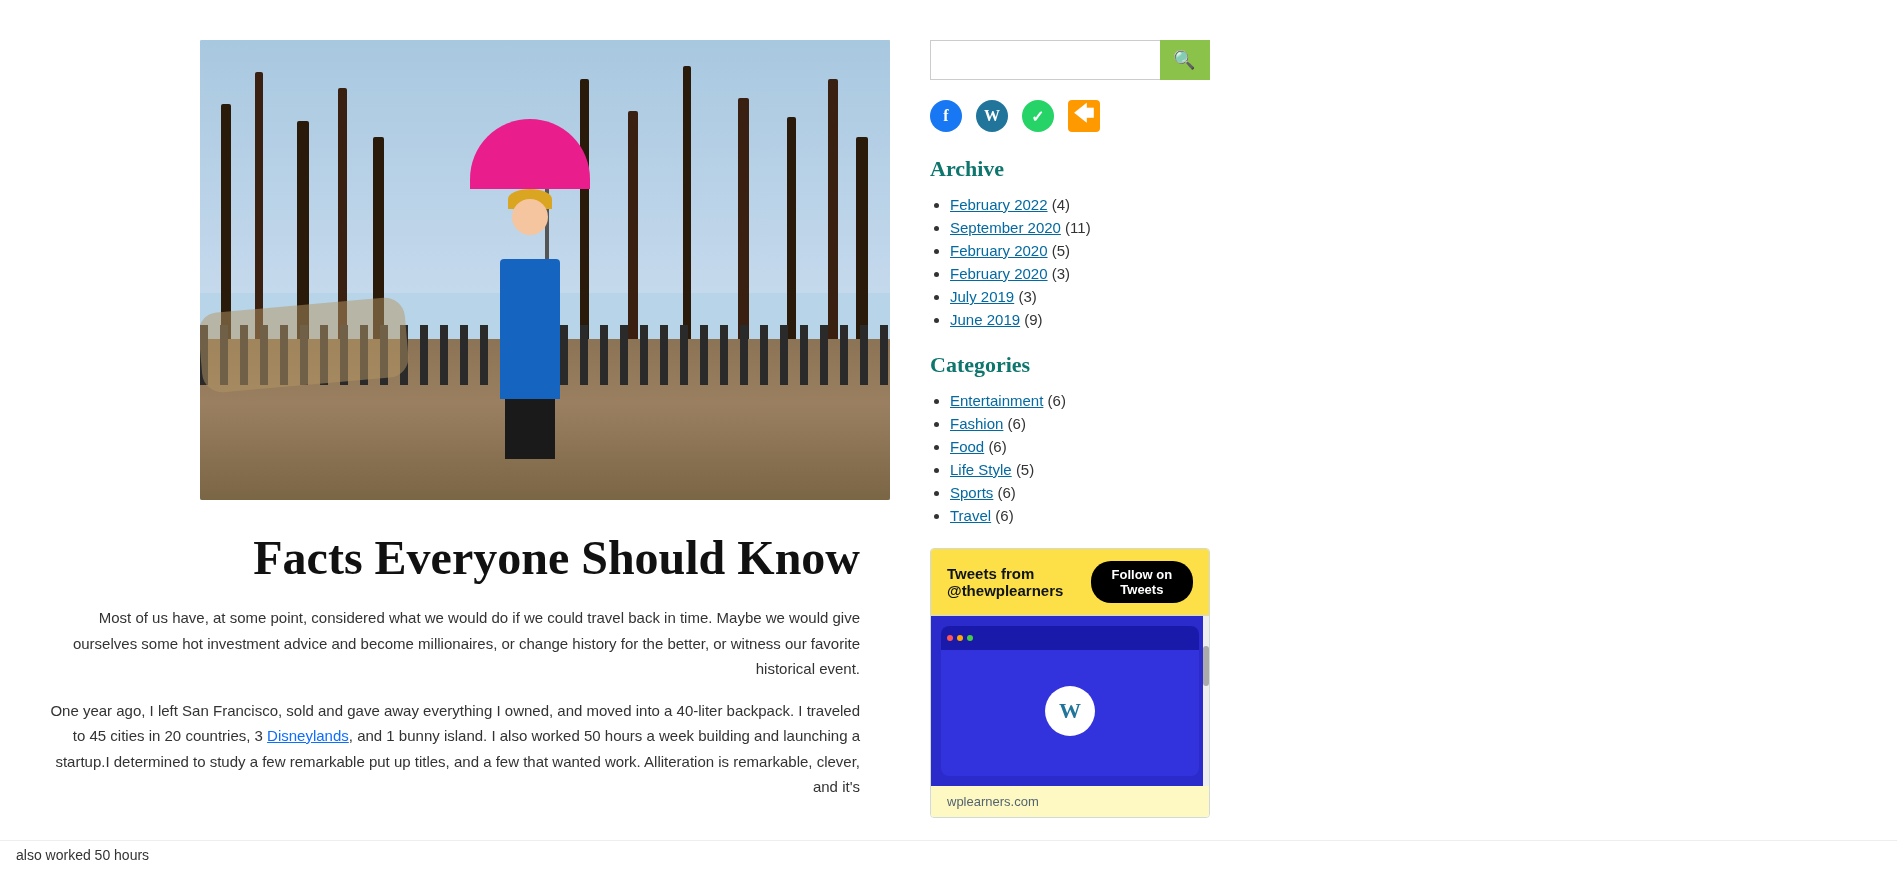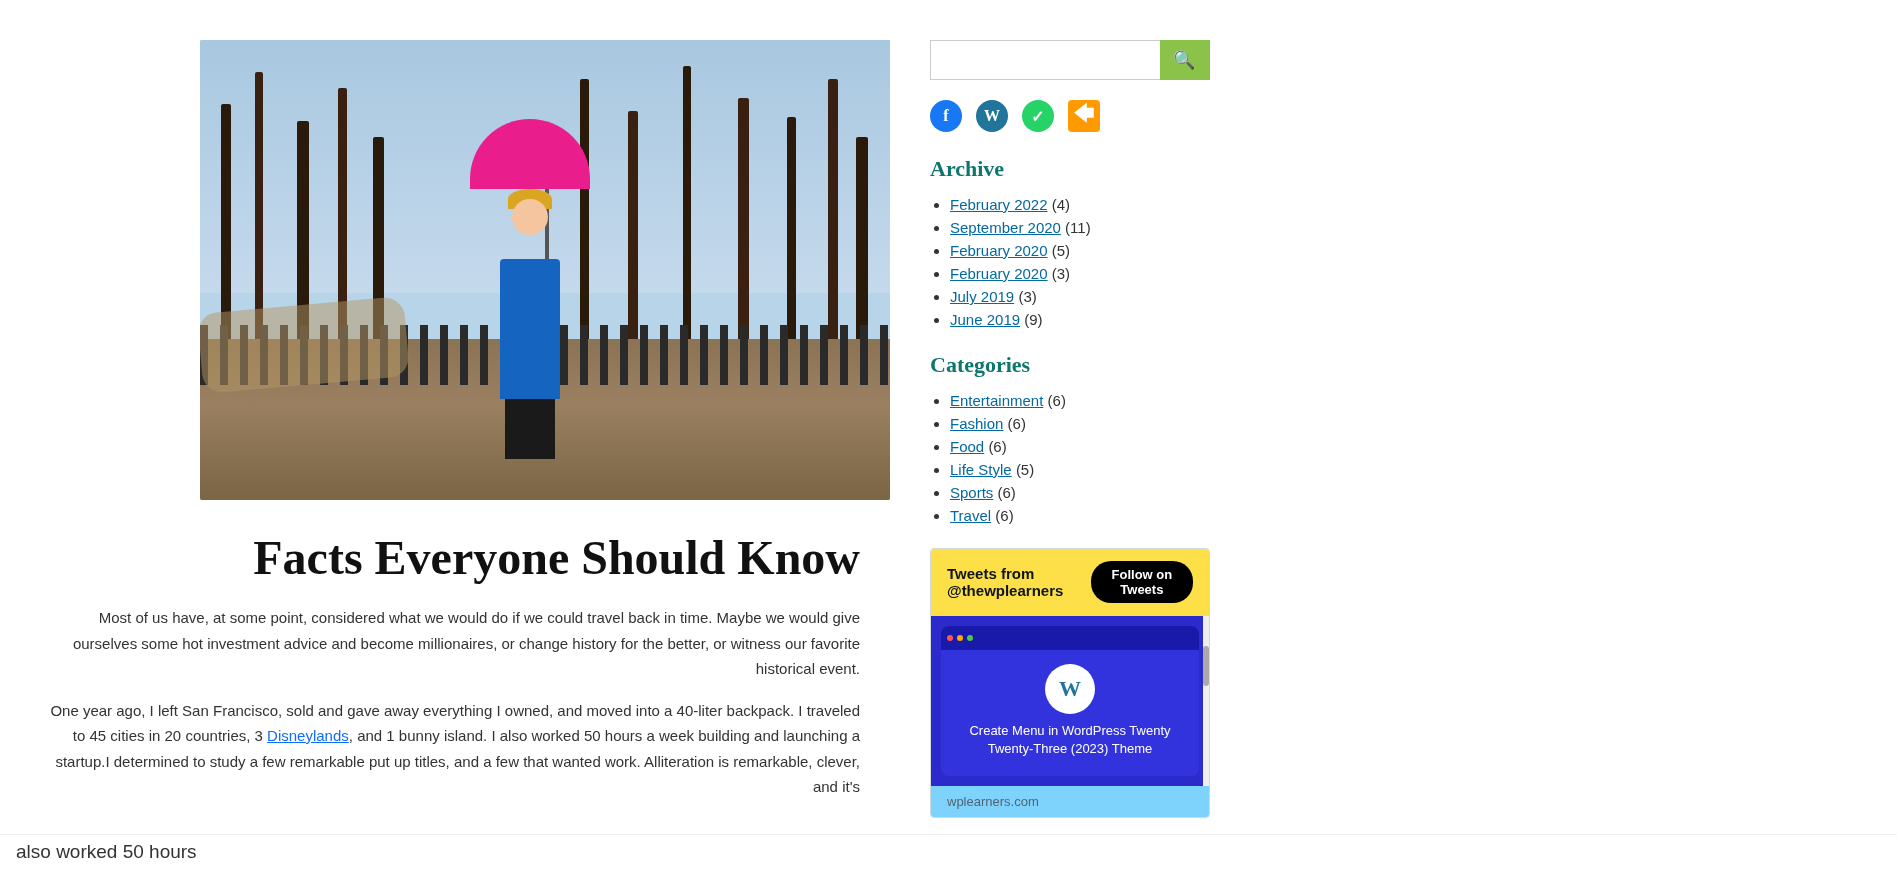--- a/index.html
+++ b/index.html
@@ -338,21 +338,21 @@
     .tweet-text {
       color: #fff;
       font-size: 13px;
       text-align: center;
       font-family: Arial, sans-serif;
       padding: 0 10px;
       line-height: 1.4;
     }
 
     .twitter-footer {
-      background: #7dd3fc;
+      background: #fef9c3;
       padding: 8px 16px;
       font-size: 13px;
       color: #536471;
       font-family: Arial, sans-serif;
     }
 
     .scrollbar-indicator {
       position: absolute;
       right: 0;
       top: 0;
@@ -372,21 +372,21 @@
 
     
     .bottom-bar {
       position: fixed;
       bottom: 0;
       left: 0;
       right: 4px;
       background: #fff;
       border-top: 1px solid #eee;
       padding: 6px 16px;
-      font-size: 19px;
+      font-size: 14px;
       color: #333;
       font-family: Arial, sans-serif;
     }
   </style>
 </head>
 <body>
 
 <div class="page-wrapper">
 
   <div class="main-content">
@@ -534,21 +534,20 @@
             <div class="twitter-content-inner">
 
               <div style="position:absolute;top:0;left:0;right:0;height:24px;background:#1a1aaa;display:flex;align-items:center;gap:4px;padding:0 6px;border-radius:8px 8px 0 0;">
                 <div style="width:6px;height:6px;background:#ff5555;border-radius:50%;"></div>
                 <div style="width:6px;height:6px;background:#ffaa00;border-radius:50%;"></div>
                 <div style="width:6px;height:6px;background:#44cc44;border-radius:50%;"></div>
               </div>
               <div style="margin-top:20px;">
                 <div class="wp-logo-circle">W</div>
               </div>
-              <div class="tweet-text">Create Menu in WordPress Twenty Twenty-Three (2023) Theme</div>
             </div>
           </div>
         </div>
       </div>
       <div class="twitter-footer">
         <span>wplearners.com</span>
       </div>
     </div>
 
   </div>

